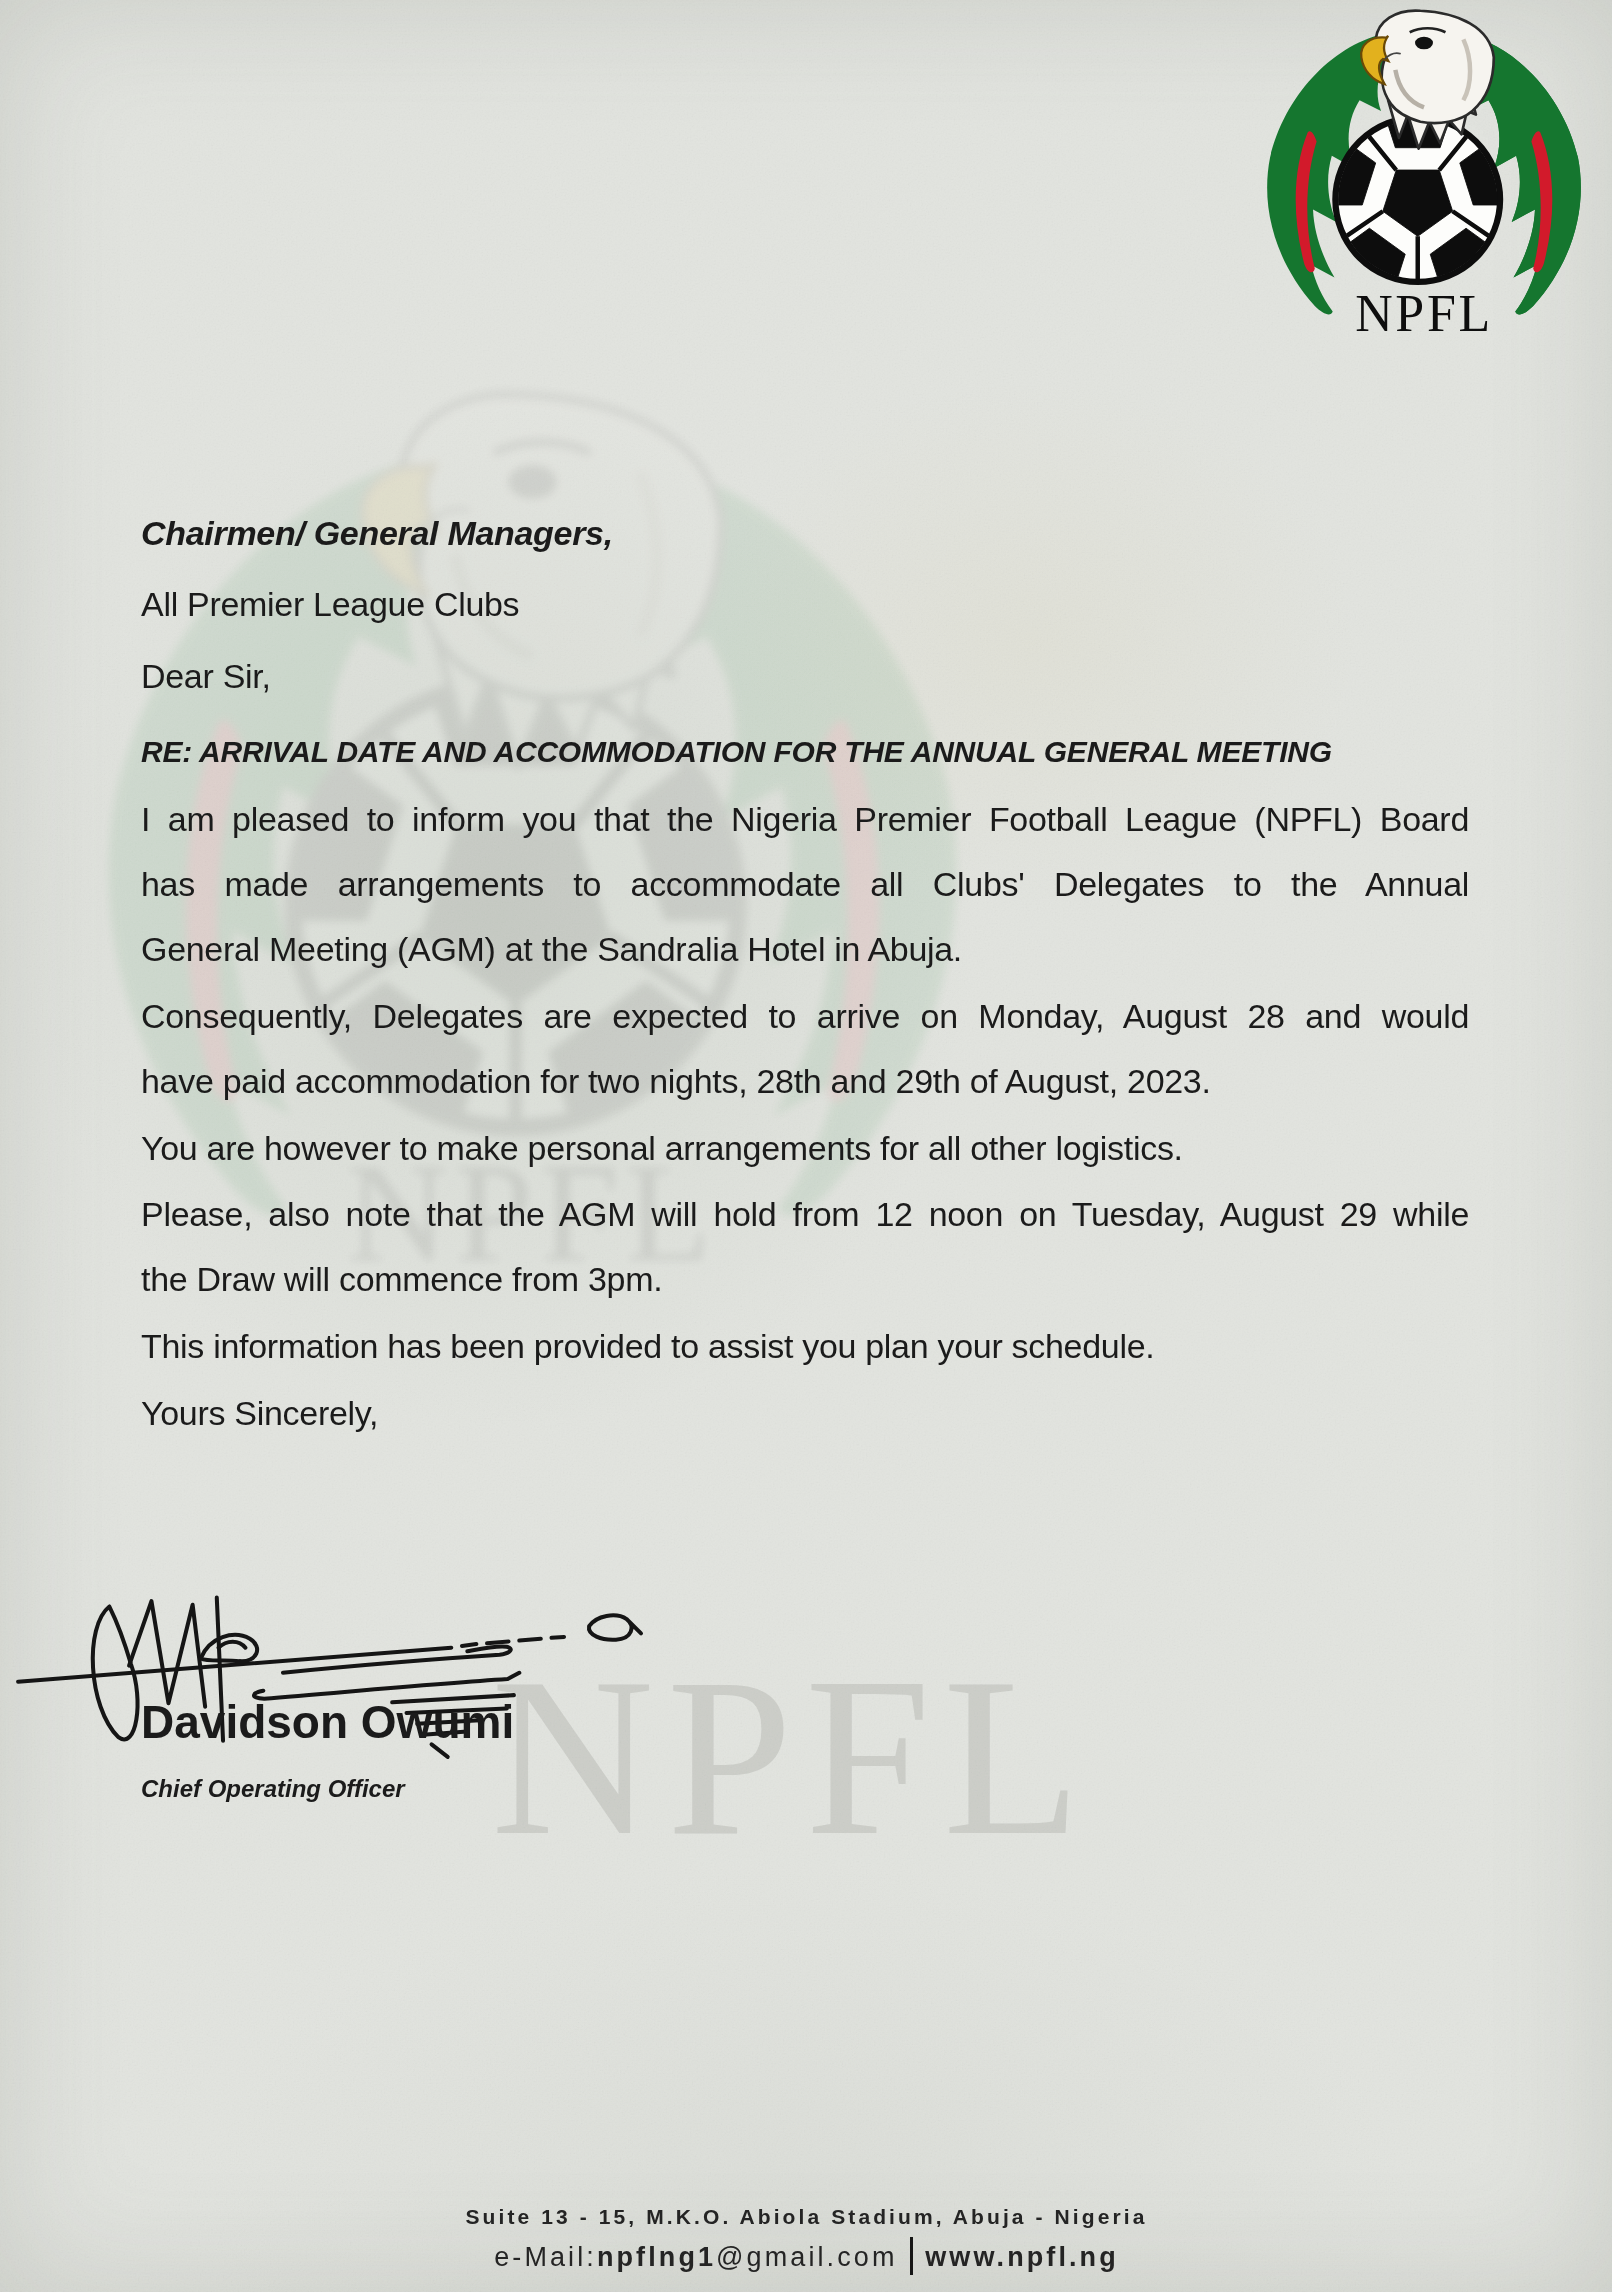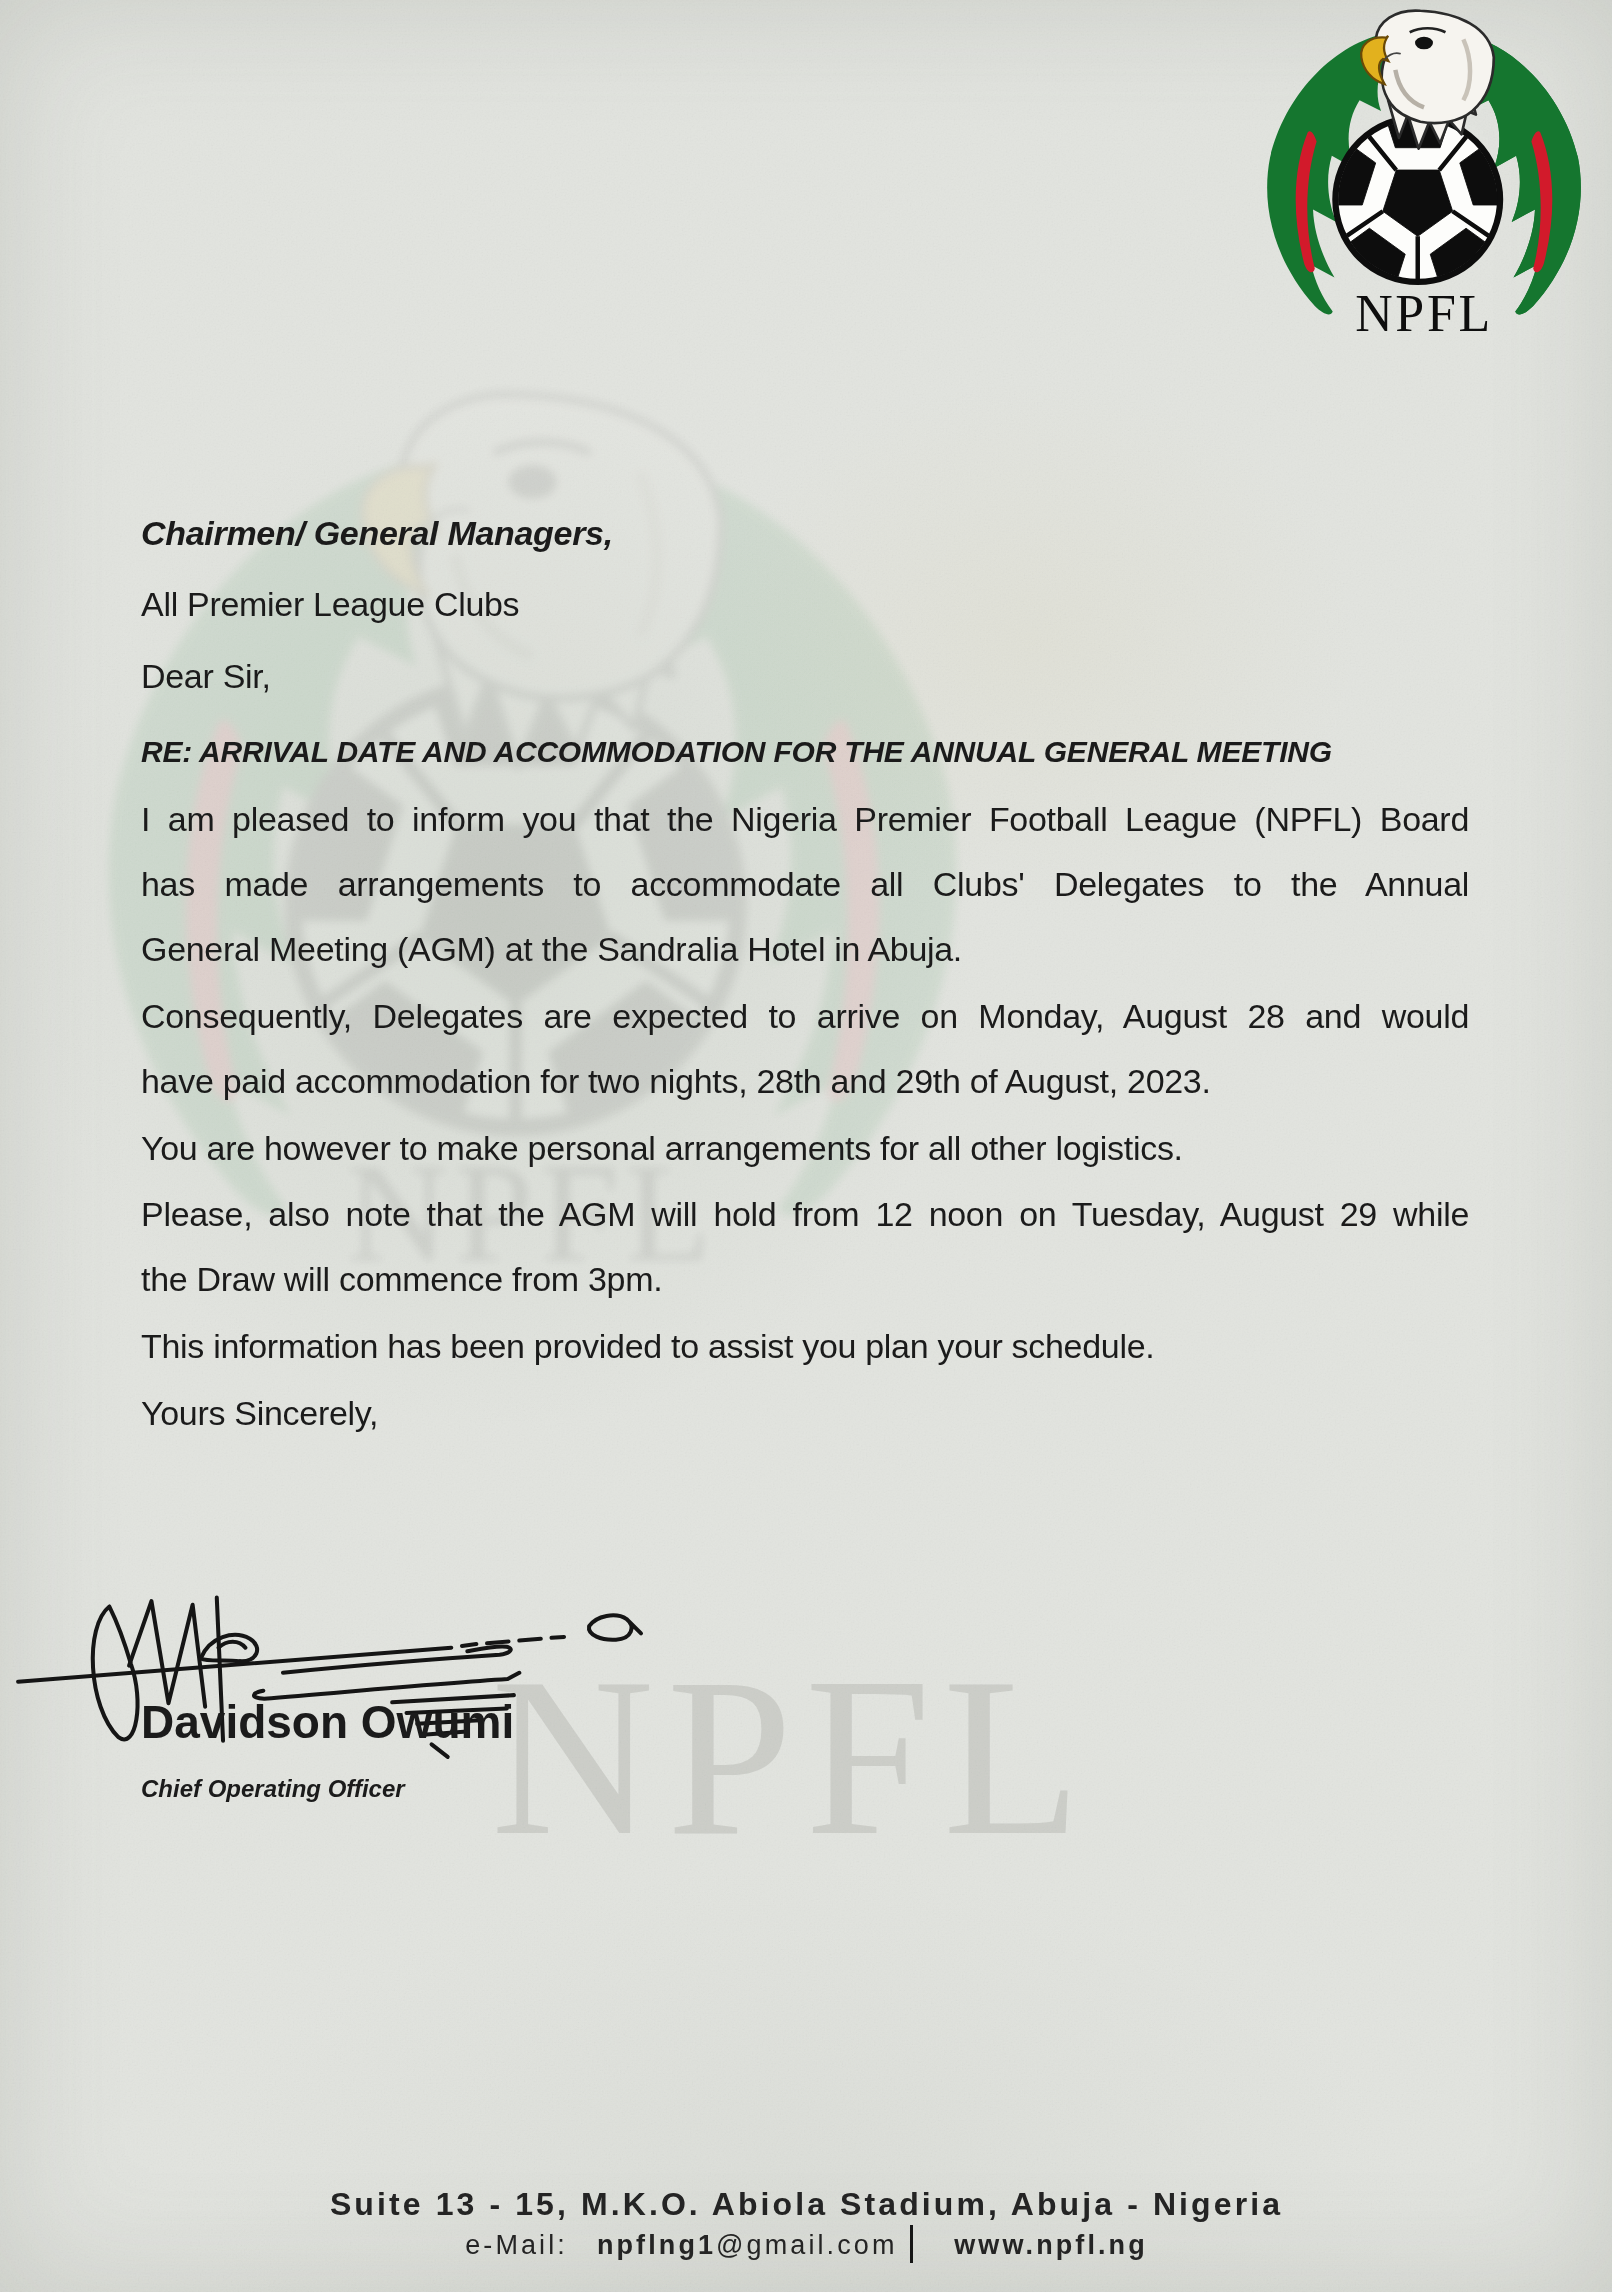--- a/index.html
+++ b/index.html
@@ -47,23 +47,23 @@
   .mb-p { margin-bottom:1.8px; }
 
   
   .signature { position:absolute; left:16px; top:1594px; width:645px; height:179px; }
   .signer { position:absolute; left:141px; top:1695px; }
   .signer-name { font-size:46px; font-weight:bold; height:54px; line-height:54px; }
   .signer-title { font-size:24px; font-weight:bold; font-style:italic; height:54px; line-height:54px; margin-top:13.4px; }
 
   
   .footer { position:absolute; left:0; top:2185px; width:100%; text-align:center; color:#242424; }
-  .footer-line1 { font-size:32px; font-weight:bold; letter-spacing:3.1px; height:39px; line-height:39px; }
+  .footer-line1 { font-size:21px; font-weight:bold; letter-spacing:3.1px; height:39px; line-height:39px;margin-top:12px; }
   .footer-line2 { font-size:27px; letter-spacing:3.1px; height:43px; line-height:43px; }
-  .footer-line2 .bold { font-weight:bold;margin-left:29px; }
+  .footer-line2 .bold { font-weight:bold; }
   .vbar { display:inline-block; width:2.7px; height:38px; background:#161616; margin:0 12.5px; vertical-align:-9px; }
 </style>
 </head>
 <body>
 
 <div class="page">
 
   <svg width="0" height="0" style="position:absolute" aria-hidden="true">
     <defs>
       <clipPath id="ballclip">

